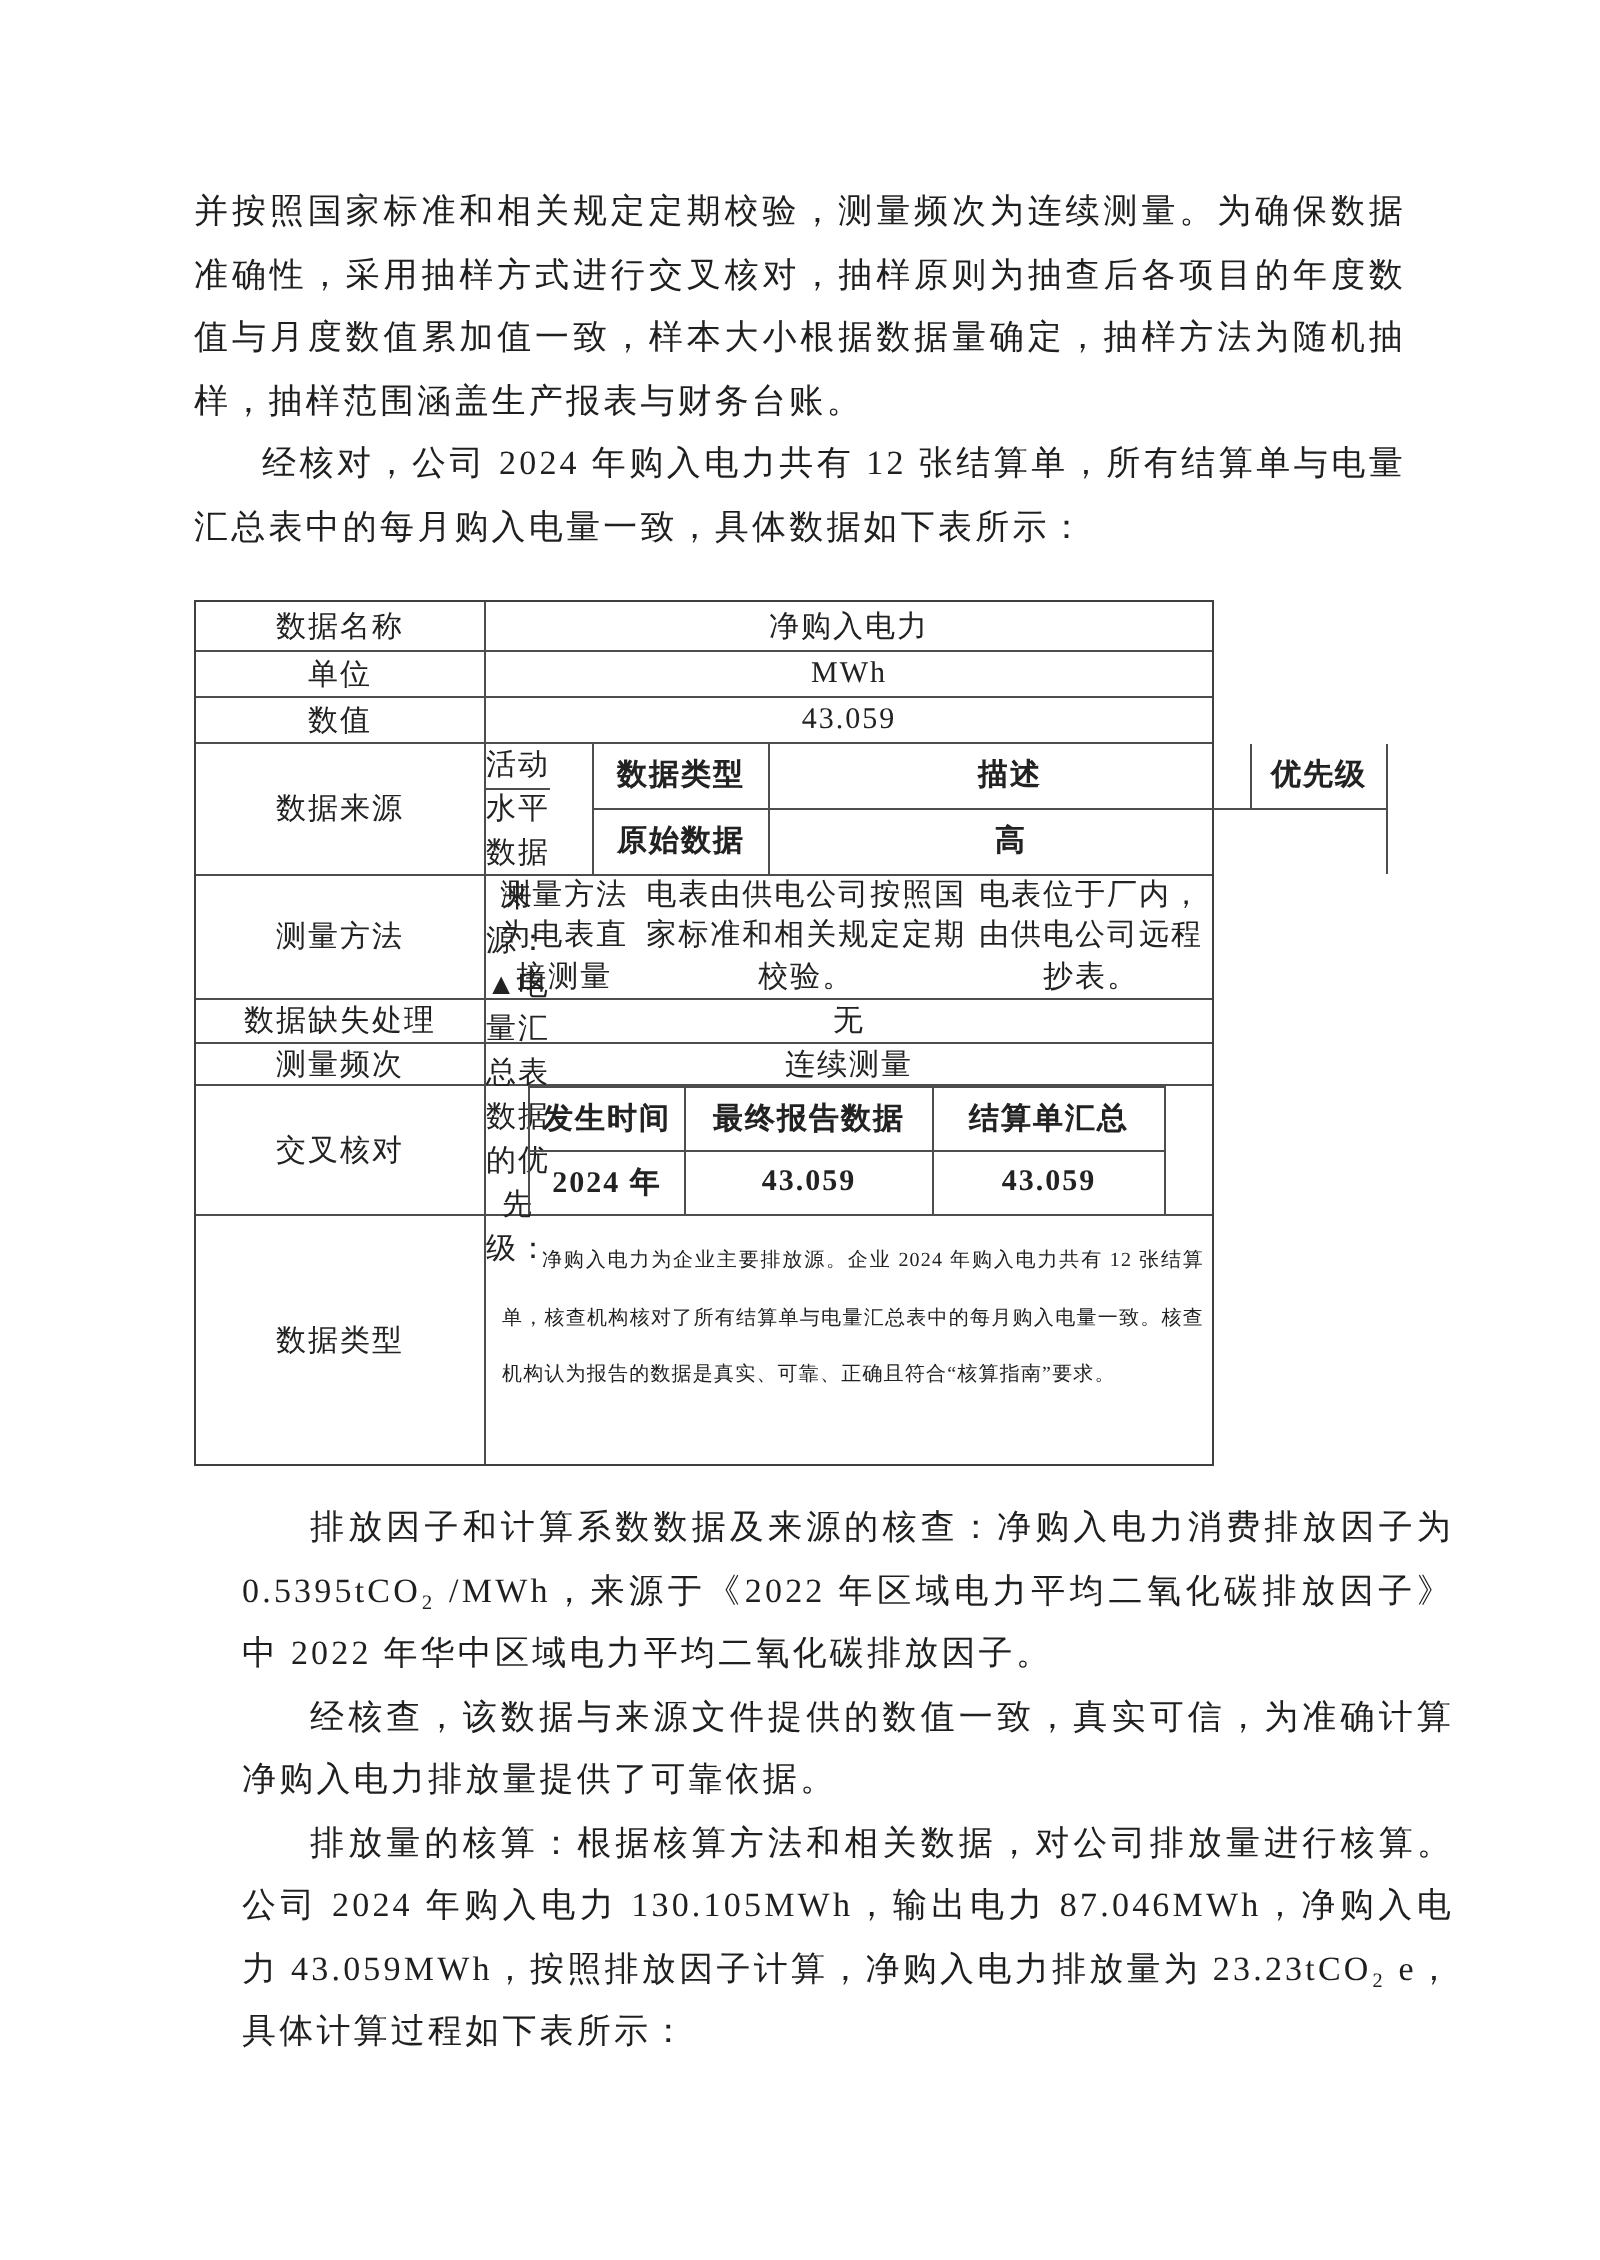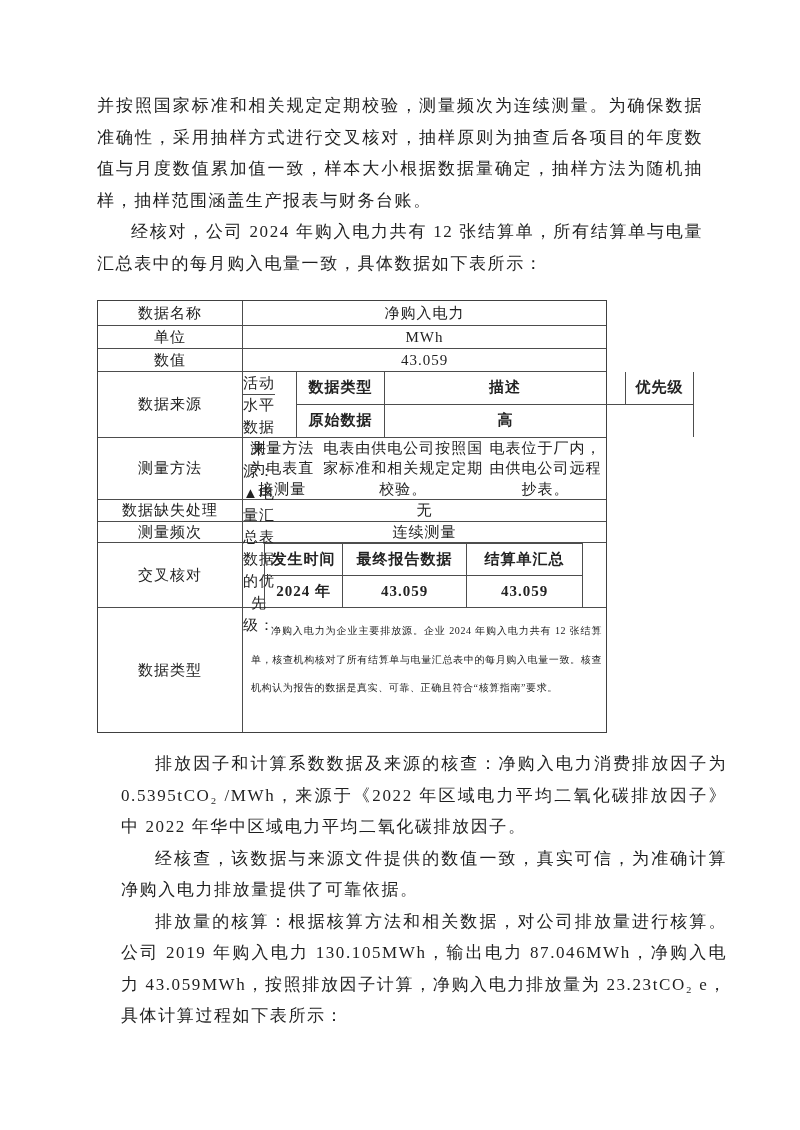--- a/index.html
+++ b/index.html
@@ -141,14 +141,14 @@
   <div class="trow h124">
     <div class="tlabel">数据类型</div>
     <div class="conclusion">净购入电力为企业主要排放源。企业 2024 年购入电力共有 12 张结算单，核查机构核对了所有结算单与电量汇总表中的每月购入电量一致。核查机构认为报告的数据是真实、可靠、正确且符合“核算指南”要求。</div>
   </div>
 
 </div>
 
 <div class="textblock" id="para-bottom">
   <p class="body-p indent">排放因子和计算系数数据及来源的核查：净购入电力消费排放因子为 0.5395tCO₂ /MWh，来源于《2022 年区域电力平均二氧化碳排放因子》中 2022 年华中区域电力平均二氧化碳排放因子。</p>
   <p class="body-p indent">经核查，该数据与来源文件提供的数值一致，真实可信，为准确计算净购入电力排放量提供了可靠依据。</p>
-  <p class="body-p indent">排放量的核算：根据核算方法和相关数据，对公司排放量进行核算。公司 2019 年购入电力 130.105MWh，输出电力 87.046MWh，净购入电力 43.059MWh，按照排放因子计算，净购入电力排放量为 23.23tCO₂ e，具体计算过程如下表所示：</p>
+  <p class="body-p indent">排放量的核算：根据核算方法和相关数据，对公司排放量进行核算。公司 2024 年购入电力 130.105MWh，输出电力 87.046MWh，净购入电力 43.059MWh，按照排放因子计算，净购入电力排放量为 23.23tCO₂ e，具体计算过程如下表所示：</p>
 </div>
 
 </body></html>

